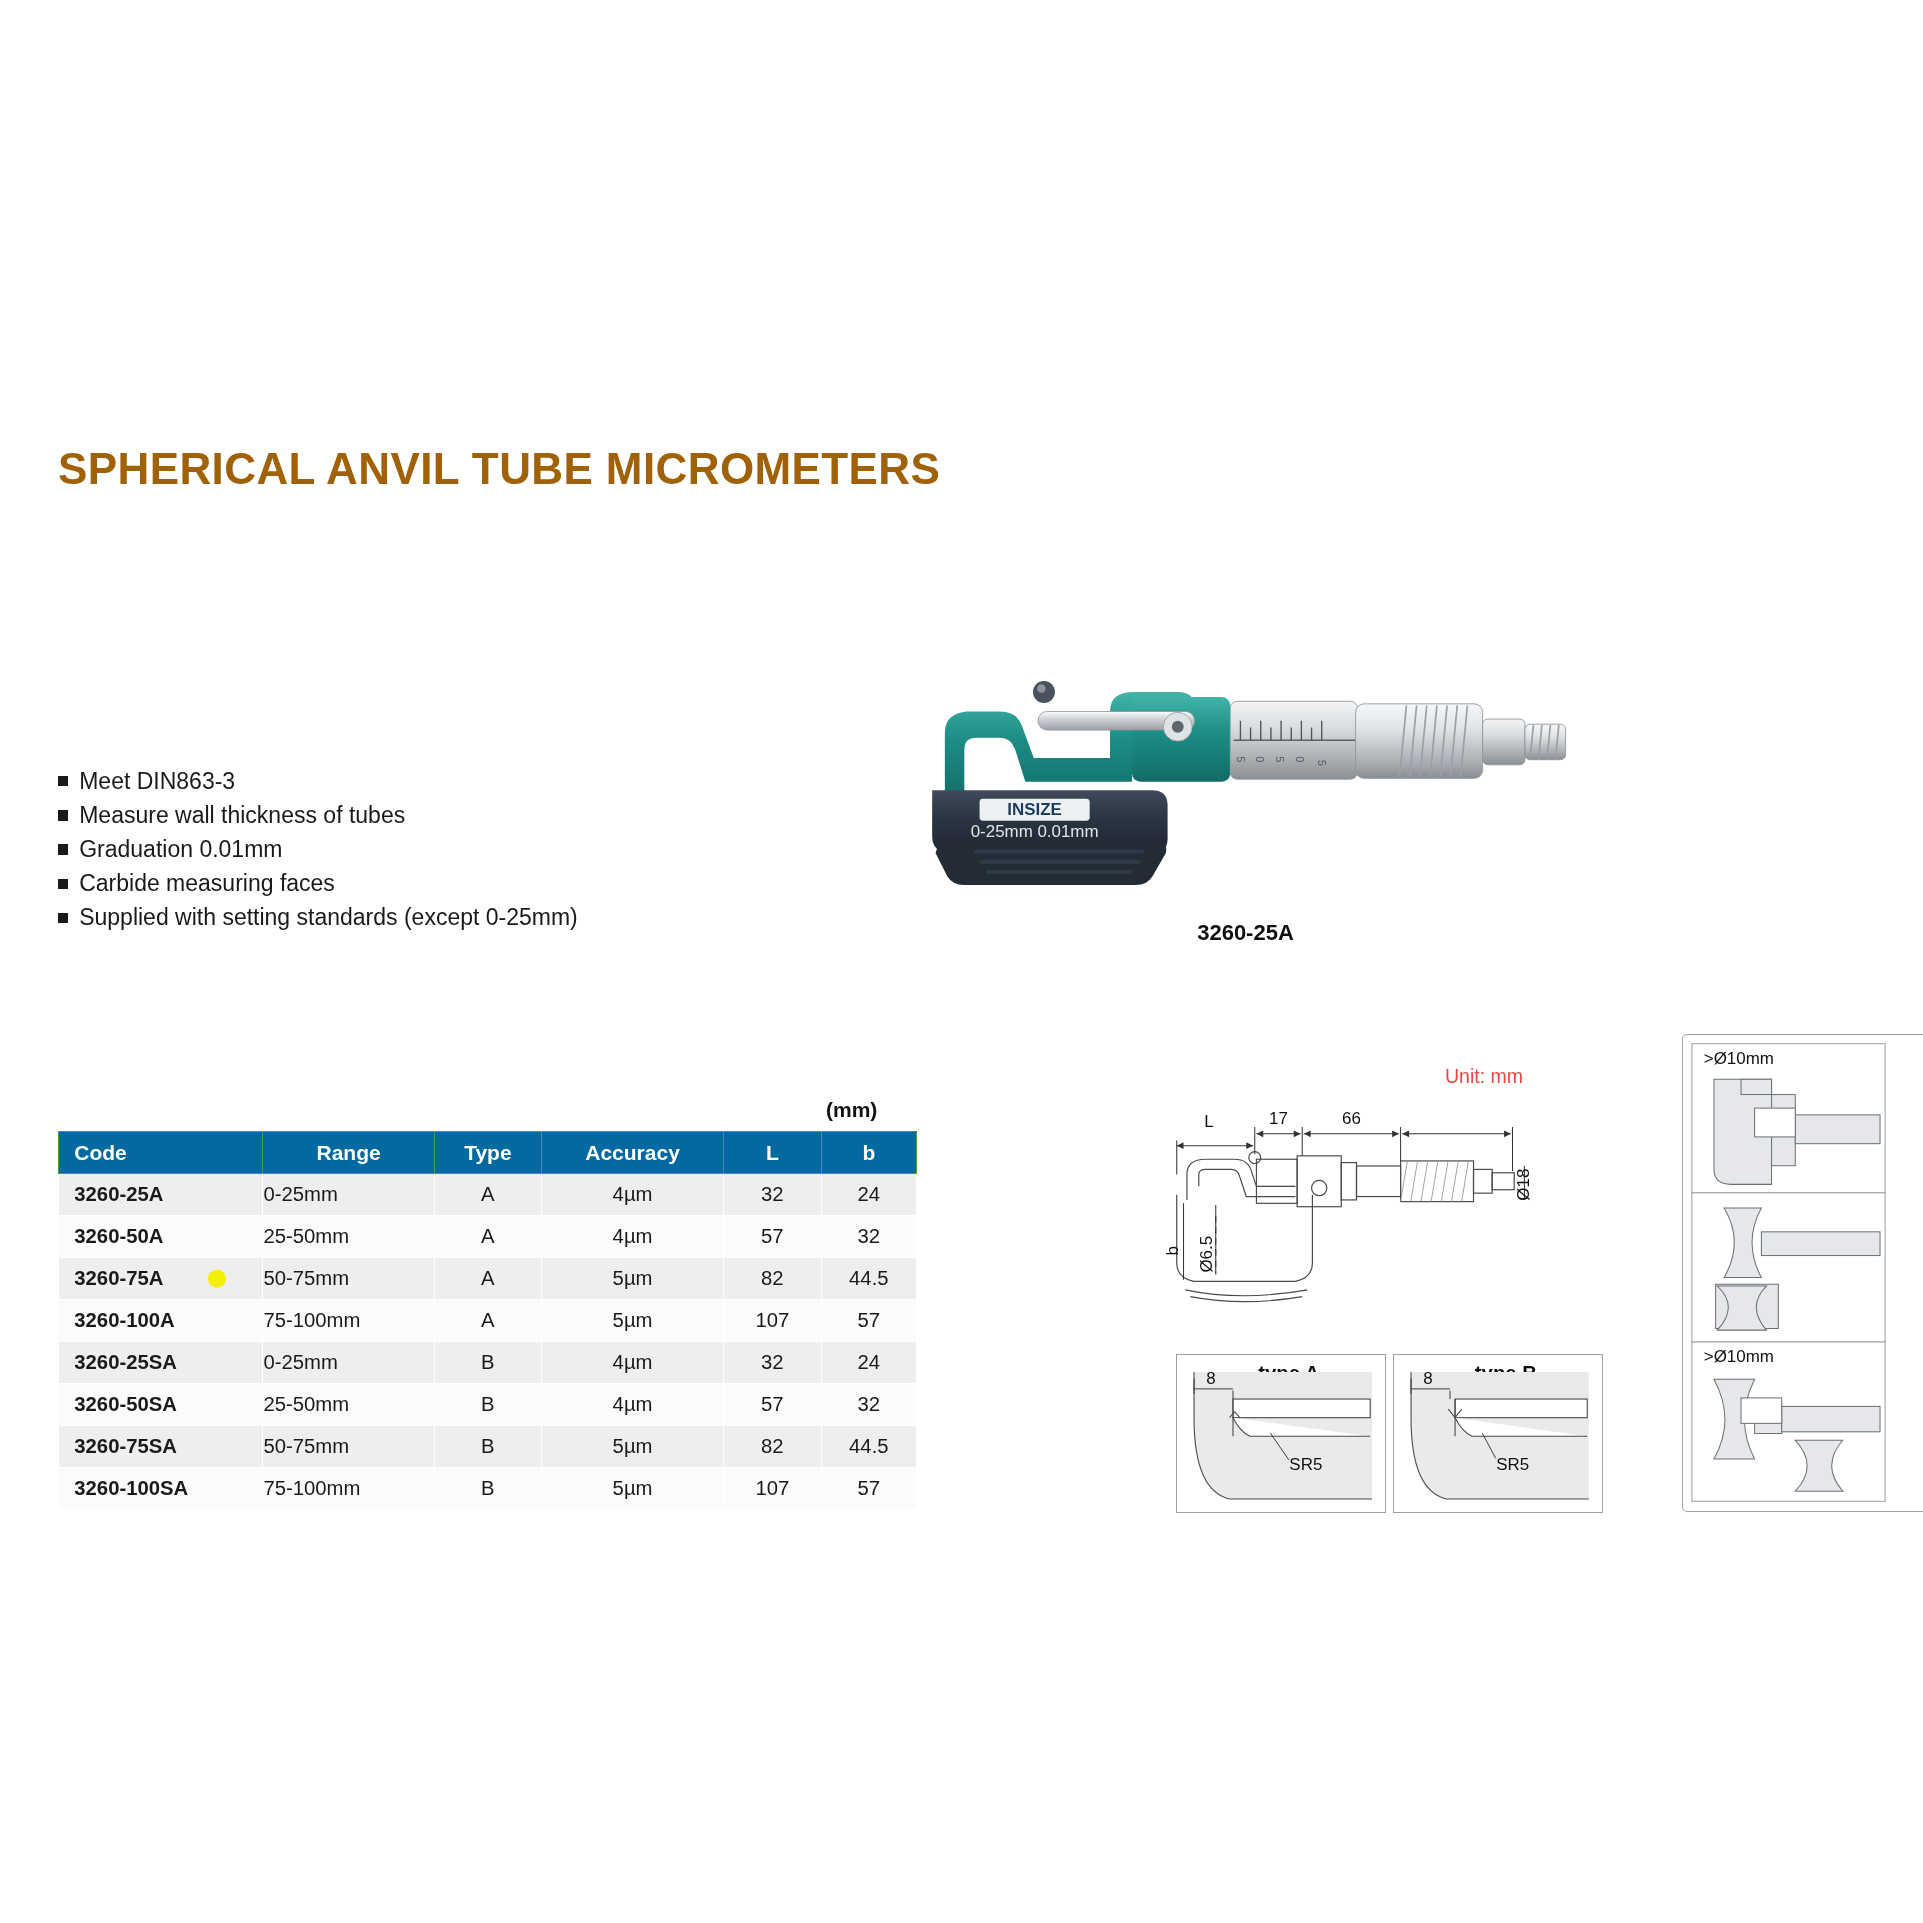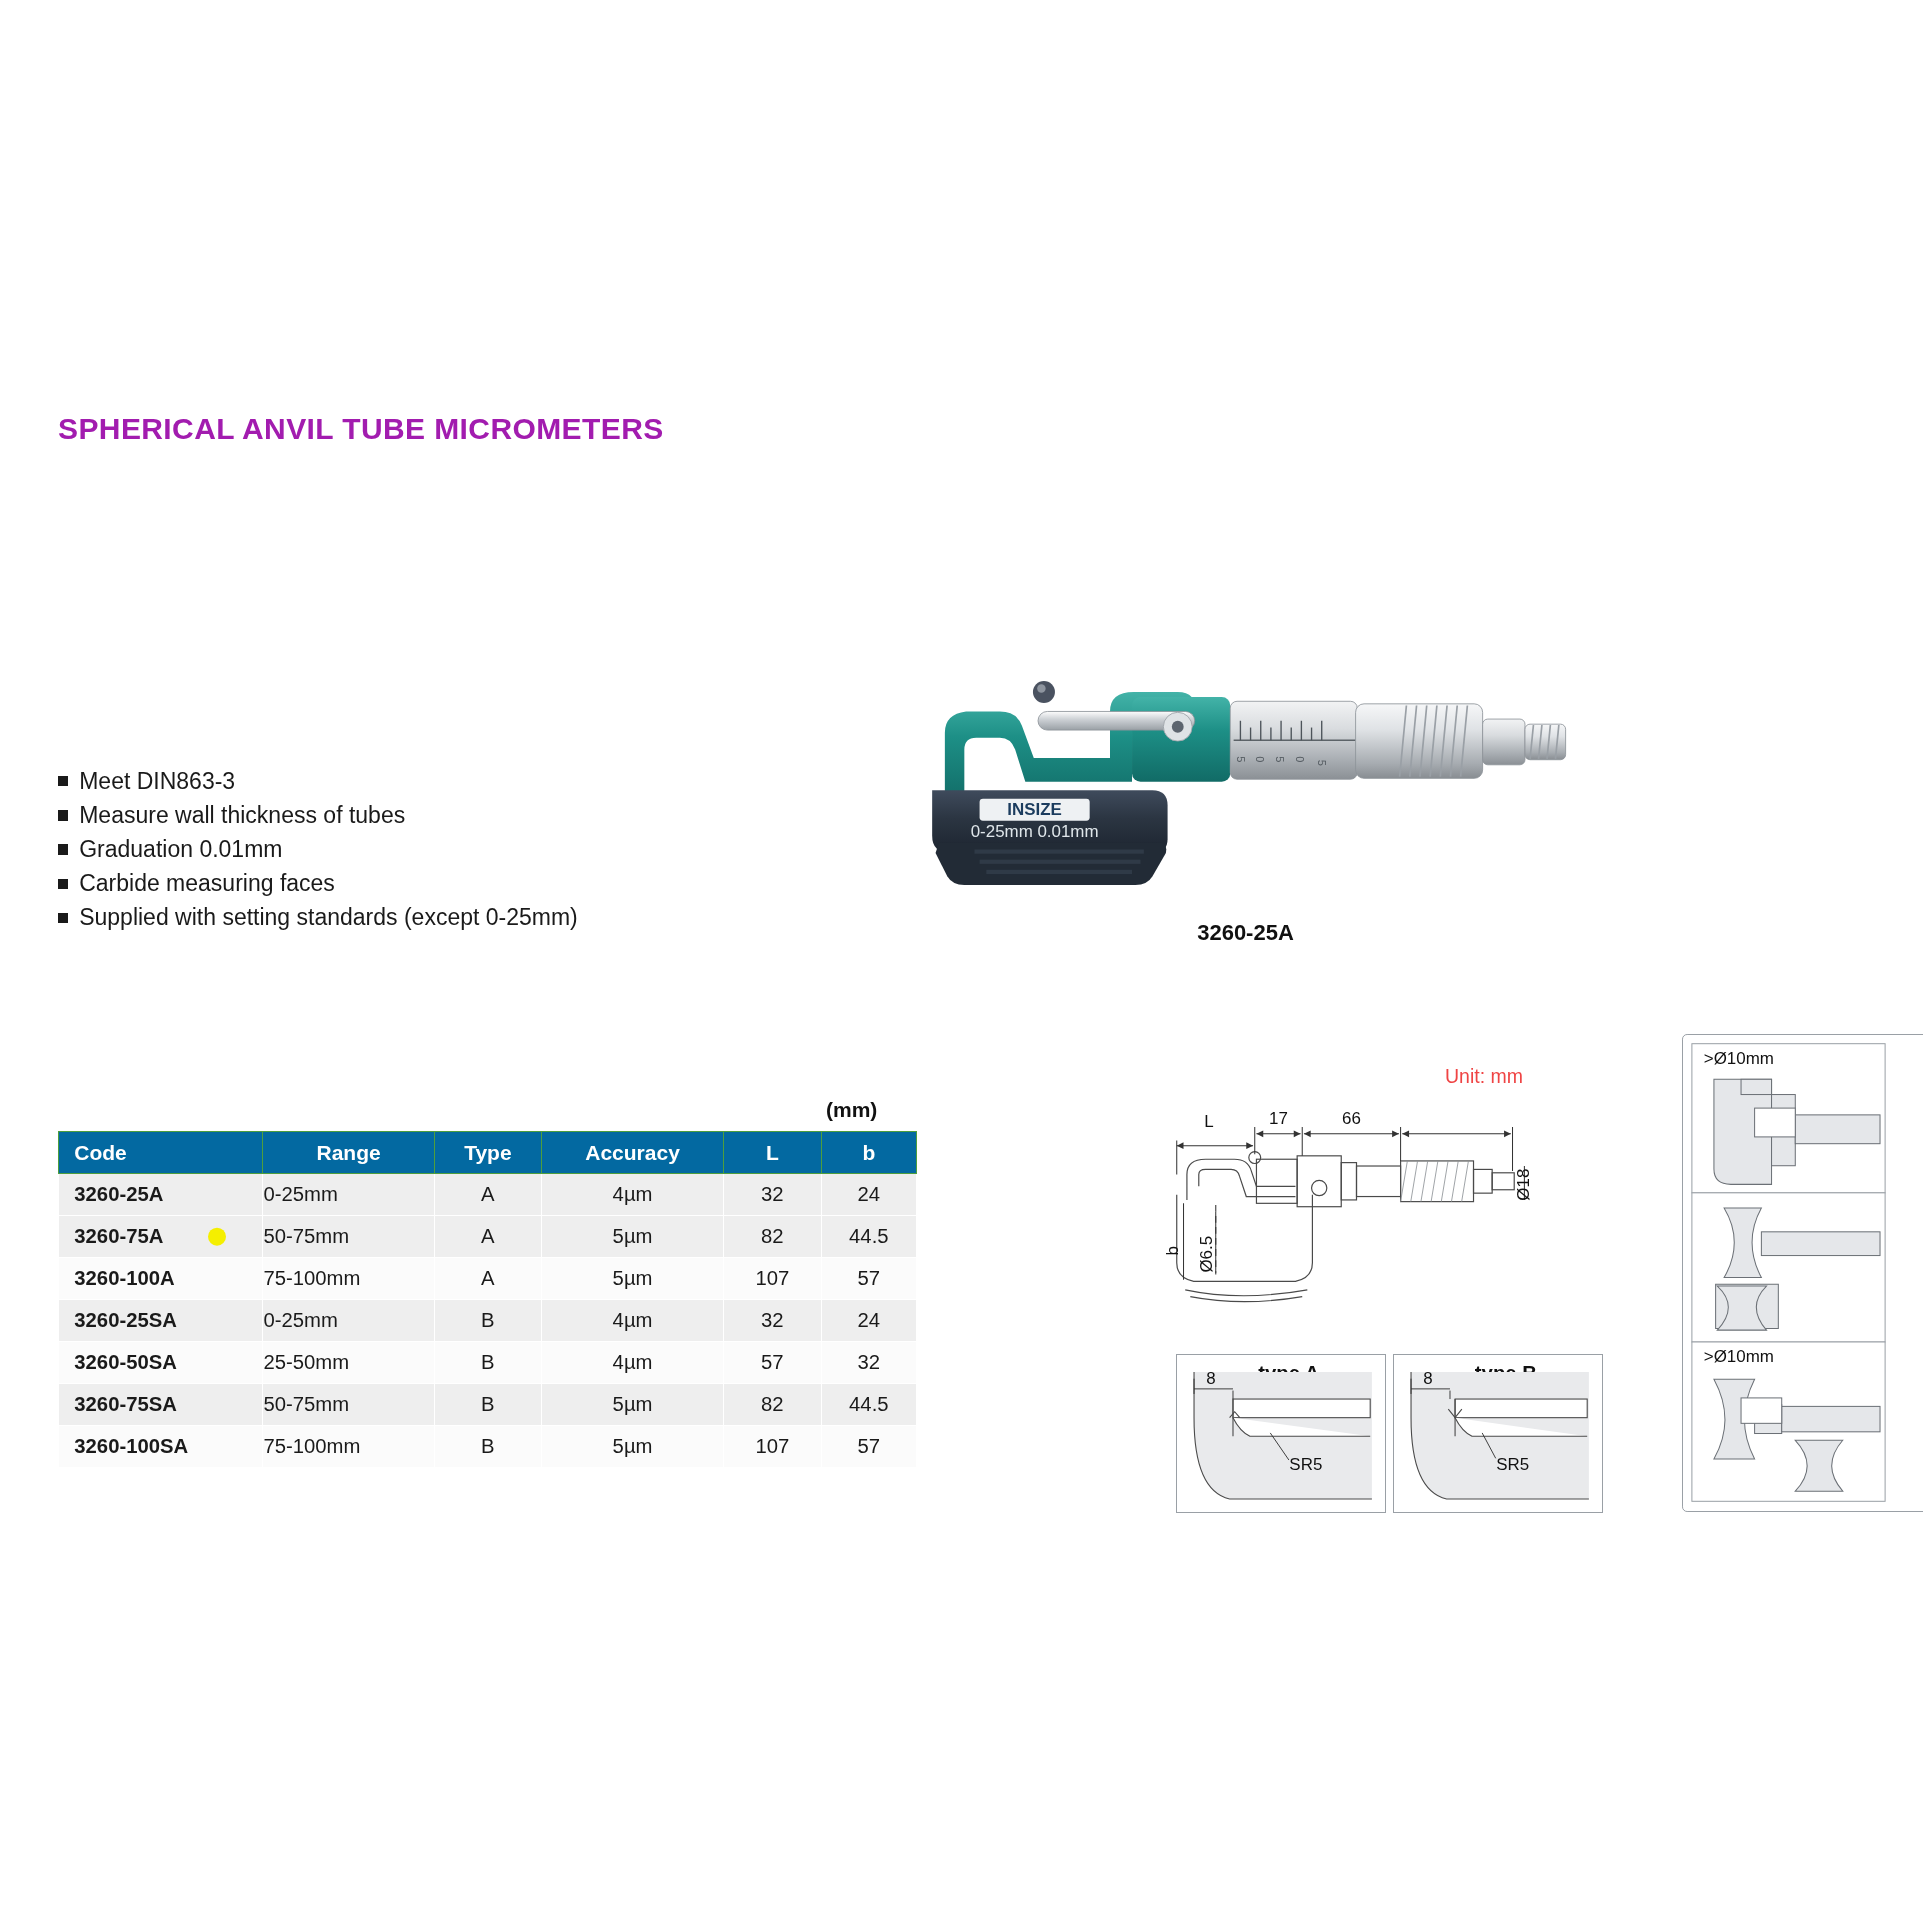--- a/index.html
+++ b/index.html
@@ -19,25 +19,25 @@
     position: absolute;
     left: 0; top: 0;
     width: 1924px;
     height: 1924px;
   }
 
   
   .title {
     position: absolute;
     left: 58px;
-    top: 412px;
-    font-size: 30px;
+    top: 444px;
+    font-size: 44px;
     font-weight: bold;
     letter-spacing: 0.4px;
-    color: #a21caf;
+    color: #a16207;
     white-space: nowrap;
   }
 
   
   .features {
     position: absolute;
     left: 58px;
     top: 767px;
     width: 695px;
   }
@@ -346,20 +346,28 @@
     </thead>
     <tbody>
       <tr class="odd">
         <td class="code">3260-25A</td>
         <td class="range">0-25mm</td>
         <td>A</td>
         <td>4µm</td>
         <td>32</td>
         <td>24</td>
       </tr>
+      <tr class="even">
+        <td class="code">3260-50A</td>
+        <td class="range">25-50mm</td>
+        <td>A</td>
+        <td>4µm</td>
+        <td>57</td>
+        <td>32</td>
+      </tr>
       <tr class="odd">
         <td class="code">
           <span>3260-75A</span>
           <span class="hl-dot"></span>
         </td>
         <td class="range">50-75mm</td>
         <td>A</td>
         <td>5µm</td>
         <td>82</td>
         <td>44.5</td>

